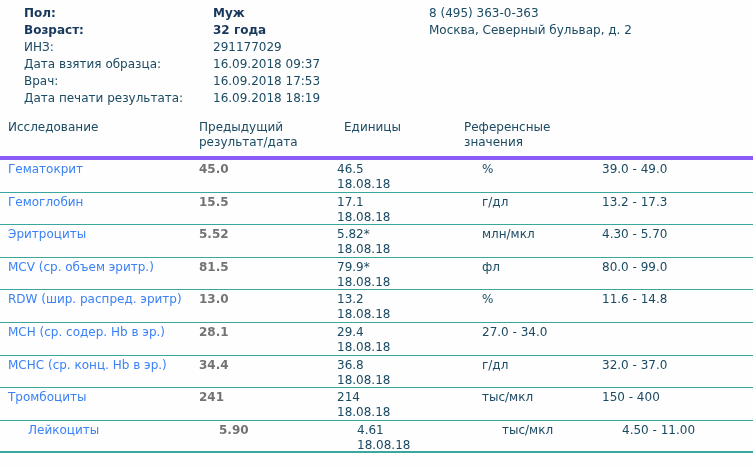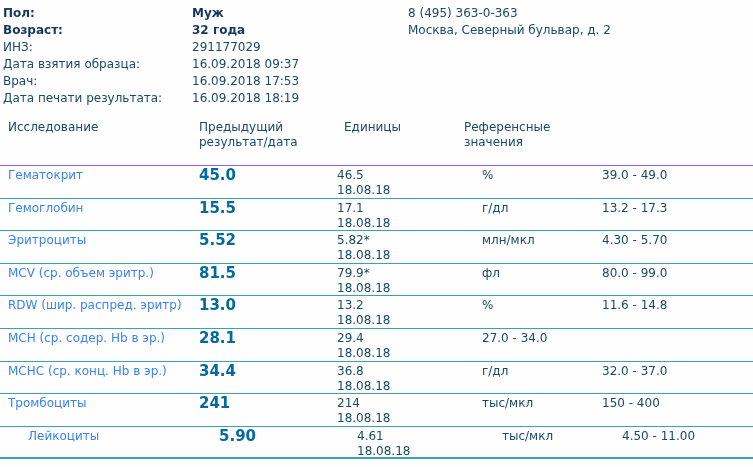--- a/index.html
+++ b/index.html
@@ -7,51 +7,51 @@
   .page {
     position:relative;
     width:753px; height:467px;
     background:#fdfefd;
     font-family:"DejaVu Sans", "Liberation Sans", sans-serif;
     font-size:12px;
     color:#1b4a63;
     overflow:hidden;
   }
   
-  .info { padding:5px 0 0 3px; }
+  .info { padding:5px 0 0 24px; }
   .irow { display:flex; height:17px; line-height:17px; white-space:nowrap; }
   .ilabel { width:189px; flex:0 0 189px; }
   .ival   { width:216px; flex:0 0 216px; }
   .icontact { flex:1; }
   .bold { font-weight:bold; color:#17375d; }
   
   .ltable { margin-top:13px; }
   .hrow {
     display:flex;
     line-height:15px;
-    border-bottom:1px solid #8b5cf6;
-    padding-bottom:15px;
+    border-bottom:4px solid #8b5cf6;
+    padding-bottom:6px;
     min-height:33px;
   }
   .lrow {
     display:flex;
     height:32.6px;
     border-bottom:1px solid #3aa79f;
     padding-top:2px;
     line-height:15px;
     overflow:hidden;
   }
   .lrow:last-child { border-bottom-width:2px;padding-left:20px; }
   .c1 { flex:0 0 199px; padding-left:8px; }
   .c2 { flex:0 0 138px; }
   .c3 { flex:0 0 145px; }
   .c4 { flex:0 0 120px; }
   .c5 { flex:1; }
   .test-name { color:#3b82f6; }
-  .result-val { font-weight:bold; color:#0369a1; font-size:15px; }
+  .result-val { font-weight:bold; color:#737373; font-size:12px; }
   .prev-val, .prev-date { display:block; }
 </style>
 </head>
 <body>
 
 <div class="page">
 
   <div class="info">
     <div class="irow">
       <span class="ilabel bold">Пол:</span>

